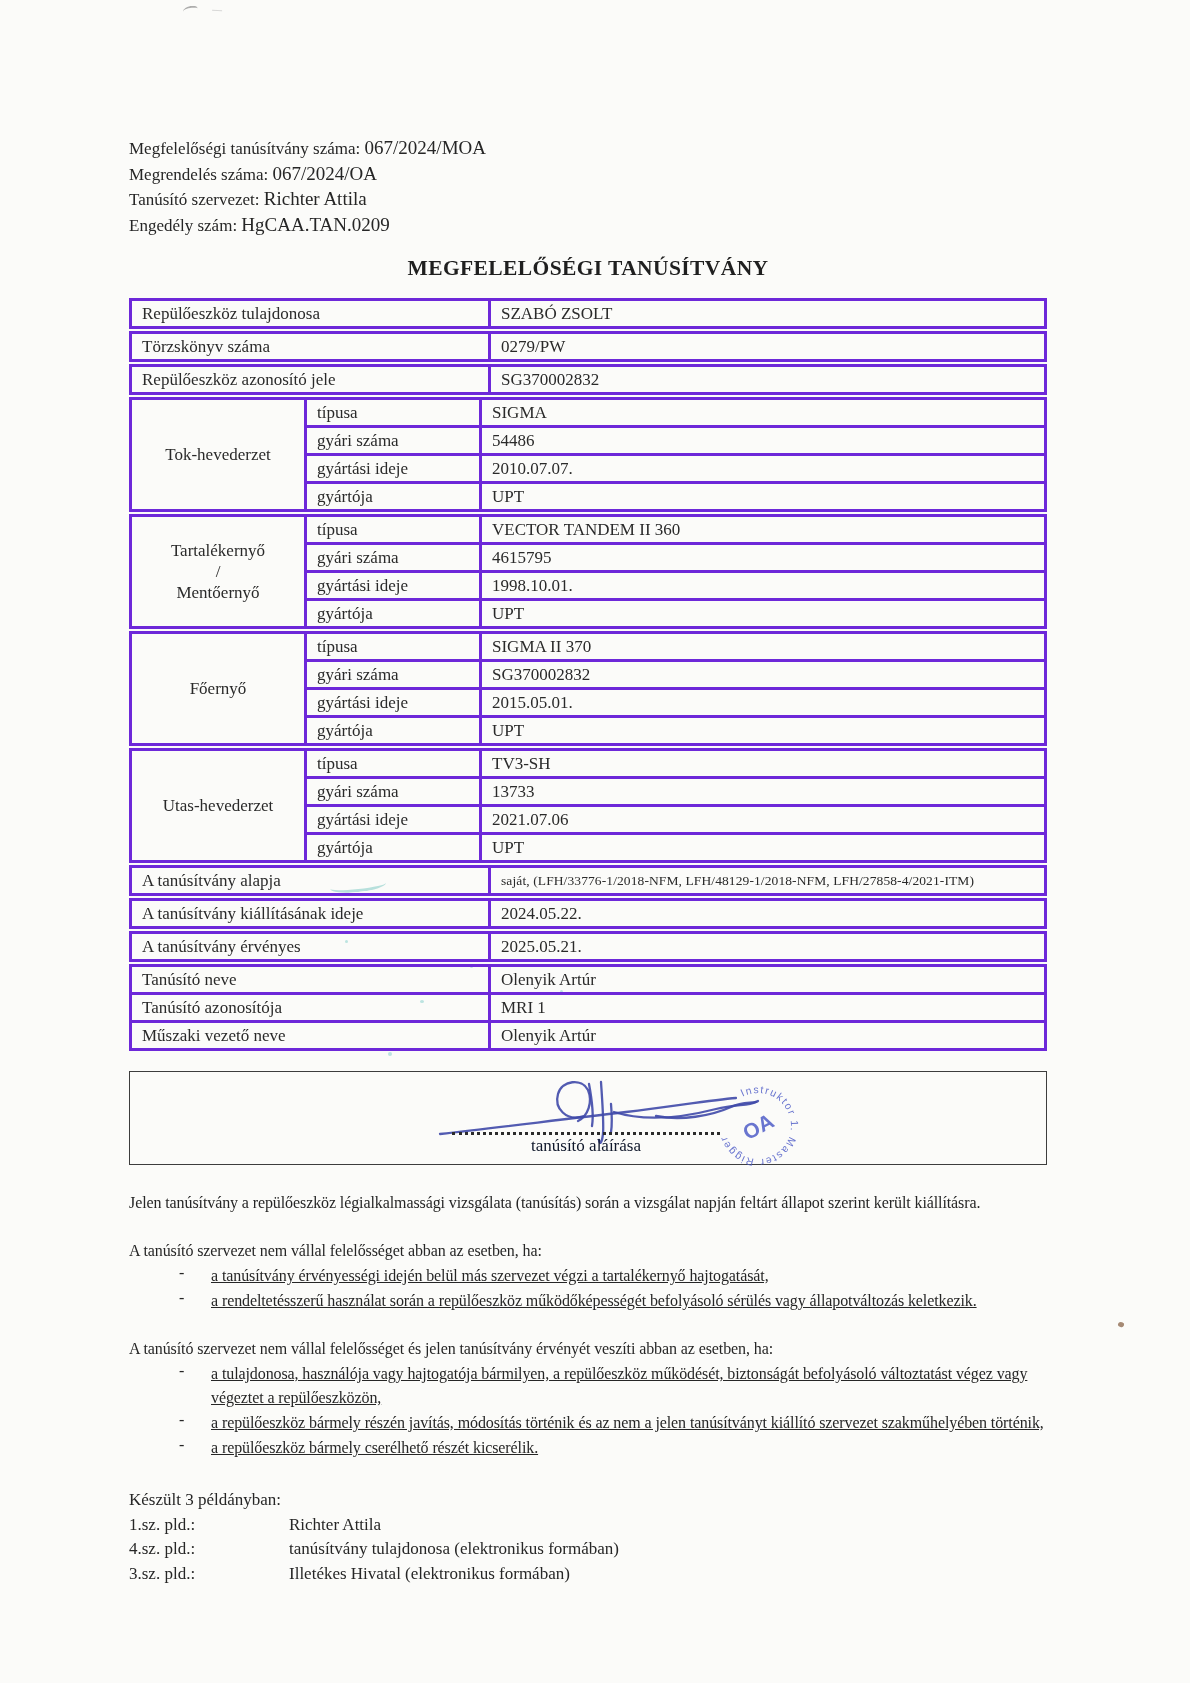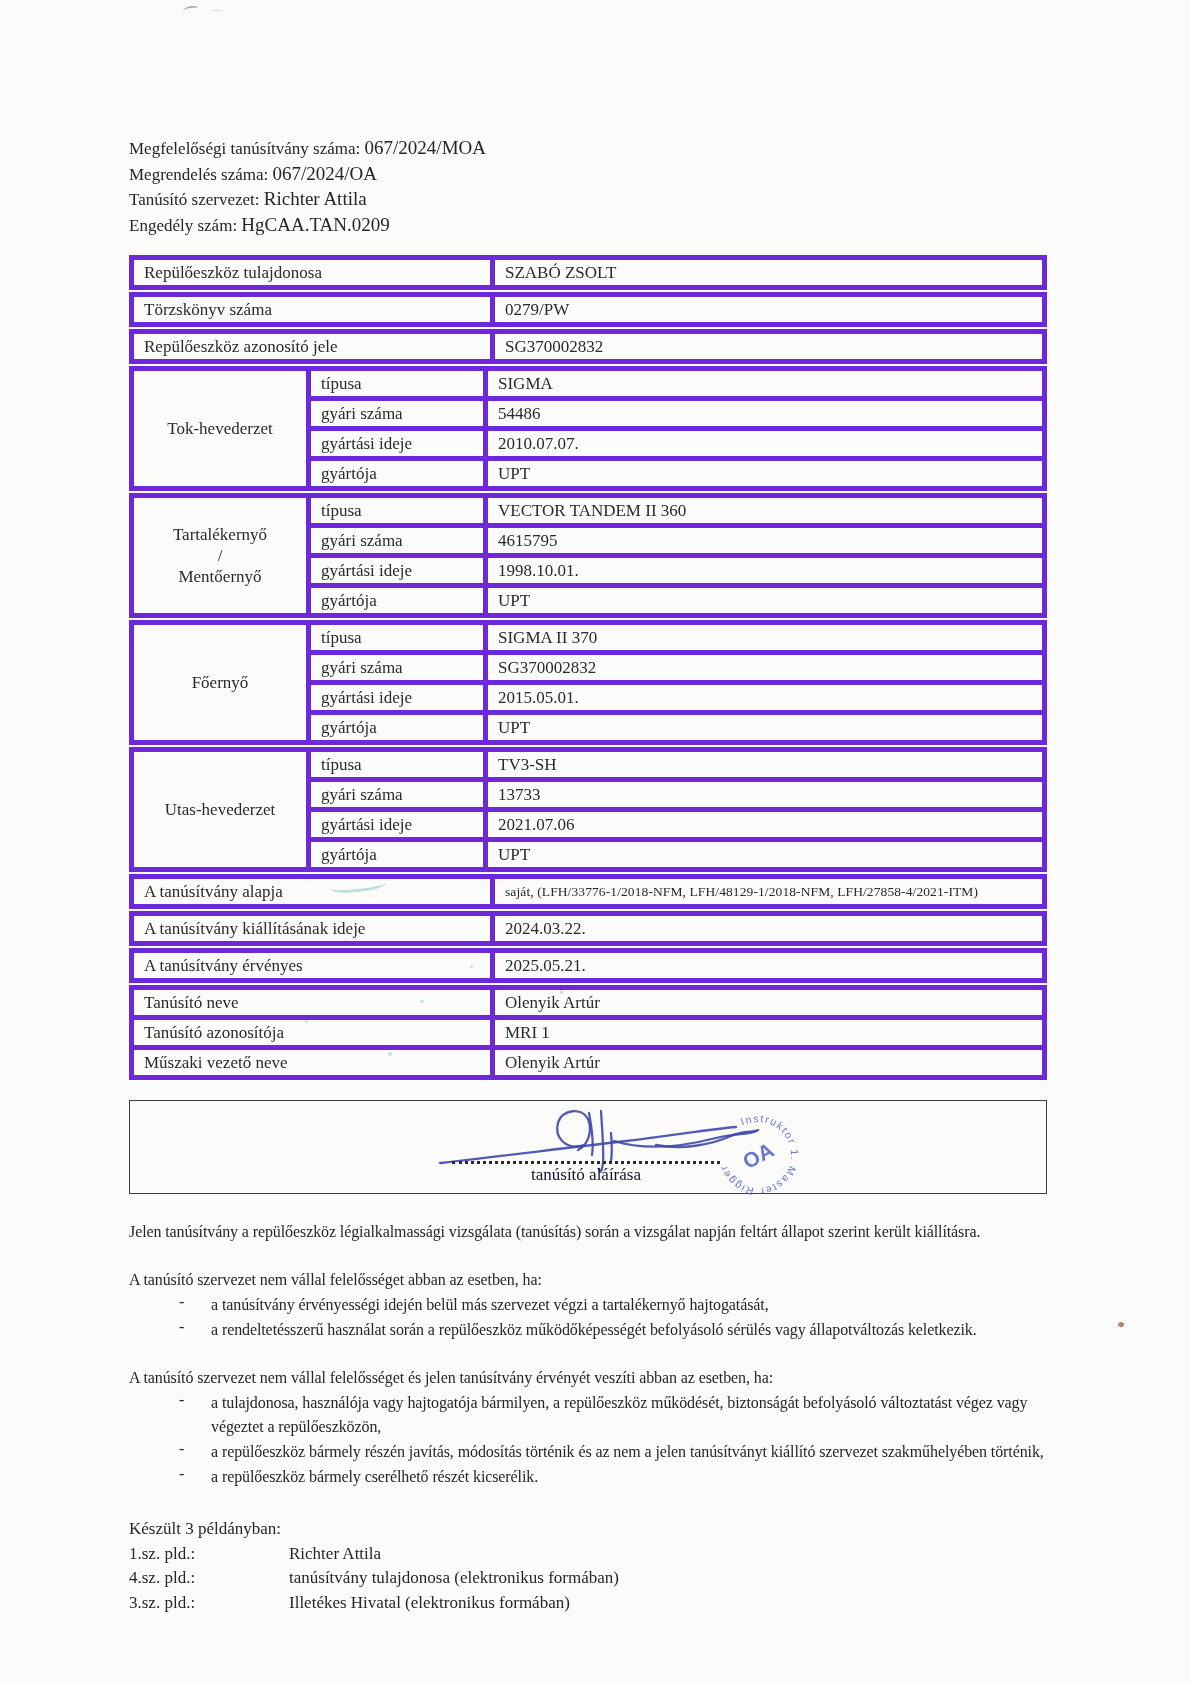--- a/index.html
+++ b/index.html
@@ -25,21 +25,21 @@
   }
 
   
   .doc-table{margin-top:17px;}
   table.sec{
     width:100%;border-collapse:collapse;table-layout:fixed;
     font-size:17px;color:#2a2a2a;
   }
   table.sec + table.sec{margin-top:2px;}
   table.sec td{
-    border:5px solid #6d28d9;height:23px;line-height:23px;
+    border:3px solid #6d28d9;height:23px;line-height:23px;
     padding:1px 10px;vertical-align:middle;
     overflow:hidden;white-space:nowrap;
   }
   .c-label{width:336px;}
   .c-group{width:152px;text-align:center;white-space:pre-line !important;line-height:21px !important;}
   .c-sub{width:152px;}
   .c-value{}
   .small-val{font-size:13.5px;letter-spacing:.1px;}
 
   
@@ -59,21 +59,21 @@
   .sig-svg path{stroke:#3f49a8;stroke-width:2.3;fill:none;stroke-linecap:round;opacity:.9;}
   .stamp{position:absolute;left:580px;top:6px;}
   svg text{font-family:"Liberation Sans", sans-serif;}
 
   
   .para{font-size:16px;line-height:24px;letter-spacing:-0.1px;margin:0;}
   .p-issued{margin-top:26px;}
   .liability{margin-top:24px;}
   .bullet-row{display:flex;margin-top:1px;}
   .bullet-row .dash{width:32px;padding-left:50px;flex:none;text-align:left;}
-  .bullet-row .btxt{flex:1;}
+  .bullet-row .btxt{flex:1;text-decoration:underline;}
 
   
   .copies{margin-top:28px;font-size:17px;line-height:24.5px;}
   .copy-row{display:flex;}
   .copy-row .clabel{width:160px;flex:none;}
 
   
   .mark-top{
     position:absolute;left:183px;top:6px;width:15px;height:6px;
     border-top:2px solid #9a9a9a;border-radius:60% 40% 0 0;
@@ -113,20 +113,21 @@
 
   <div class="content">
 
     <div class="header-block">
       <div class="hline"><span>Megfelelőségi tanúsítvány száma:</span> <span class="hv">067/2024/MOA</span></div>
       <div class="hline"><span>Megrendelés száma:</span> <span class="hv">067/2024/OA</span></div>
       <div class="hline"><span>Tanúsító szervezet:</span> <span class="hv">Richter Attila</span></div>
       <div class="hline"><span>Engedély szám:</span> <span class="hv">HgCAA.TAN.0209</span></div>
     </div>
 
+    <h1 class="doc-title">MEGFELELŐSÉGI TANÚSÍTVÁNY</h1>
 
     <div class="doc-table">
 
       <table class="sec">
           <tbody>
             <tr>
         <td class="c-label">Repülőeszköz tulajdonosa</td>
         <td class="c-value">SZABÓ ZSOLT</td>
       </tr>
           </tbody>
@@ -243,21 +244,21 @@
             <tr>
         <td class="c-label">A tanúsítvány alapja</td>
         <td class="c-value small-val">saját, (LFH/33776-1/2018-NFM, LFH/48129-1/2018-NFM, LFH/27858-4/2021-ITM)</td>
       </tr>
           </tbody>
         </table>
       <table class="sec">
           <tbody>
             <tr>
         <td class="c-label">A tanúsítvány kiállításának ideje</td>
-        <td class="c-value">2024.03.22.</td>
+        <td class="c-value">2024.05.22.</td>
       </tr>
           </tbody>
         </table>
       <table class="sec">
           <tbody>
             <tr>
         <td class="c-label">A tanúsítvány érvényes</td>
         <td class="c-value">2025.05.21.</td>
       </tr>
           </tbody>

